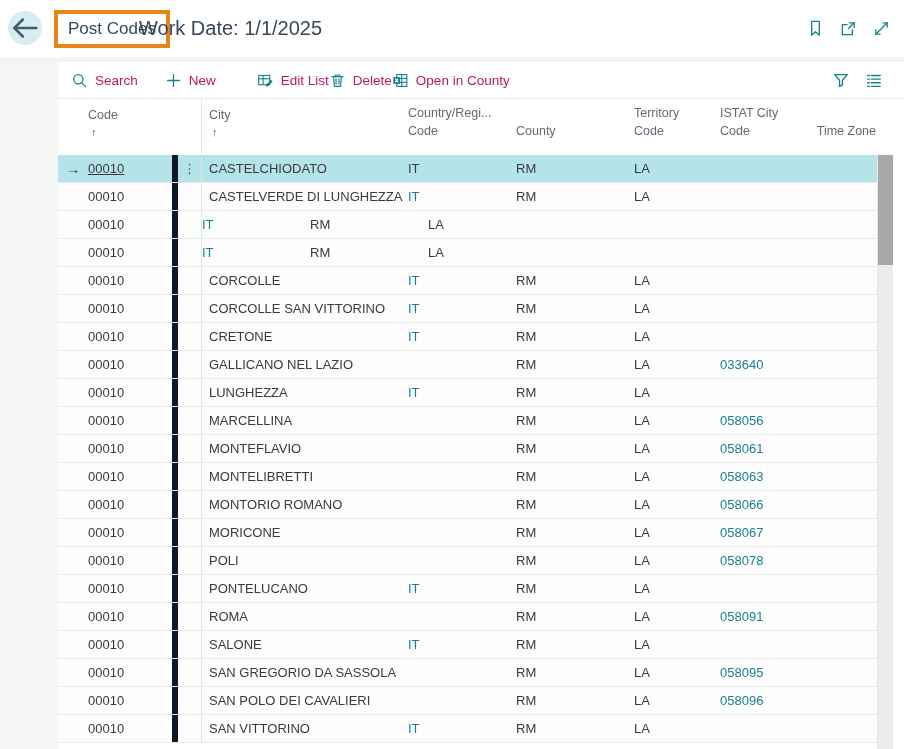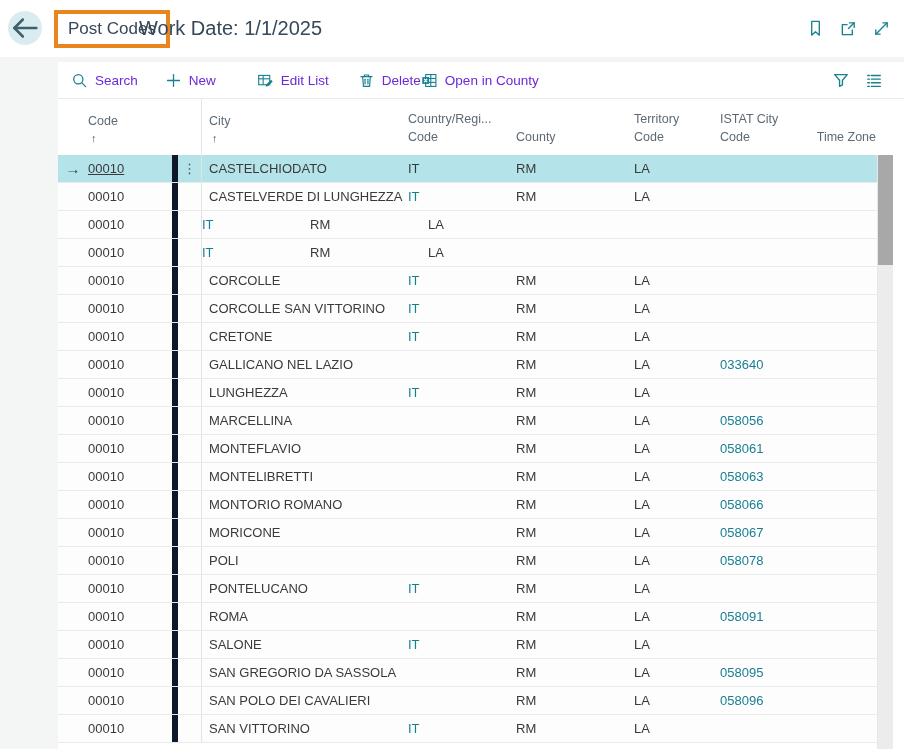--- a/index.html
+++ b/index.html
@@ -24,32 +24,32 @@
   .appbar-icons .icn { width:19px; height:19px; color:#17818f; cursor:pointer; }
   .icn svg { width:100%; height:100%; display:block; }
 
   
   .band { position:absolute; left:0; top:57px; width:904px; height:5px; background:#f3f4f4; }
   .gutter { position:absolute; left:0; top:62px; width:58px; height:687px; background:#f4f5f5; }
 
   
   .toolbar { position:absolute; left:58px; top:62px; width:846px; height:37px; background:#fff;
              border-bottom:1px solid #e9eaea; display:flex; align-items:center; padding-left:13px; }
-  .tb-item { display:flex; align-items:center; gap:7px; font-size:13.5px; color:#6d28d9;
+  .tb-item { display:flex; align-items:center; gap:7px; font-size:13.5px; color:#be185d;
              cursor:pointer; white-space:nowrap; }
   .tb-item .icn { width:17px; height:17px; color:#17818f; }
   .tb-sp1 { margin-right:27px; } .tb-sp2 { margin-right:41px; }
-  .tb-sp3 { margin-right:29px; } .tb-sp4 { }
+  .tb-sp3 { } .tb-sp4 { }
   .tb-right { margin-left:auto; display:flex; align-items:center; gap:15px; padding-right:21px; }
   .tb-right .icn { width:18px; height:18px; color:#17818f; cursor:pointer; }
 
   
   .thead { position:absolute; left:58px; top:99px; width:820px; height:56px; display:flex;
            background:#fff; }
-  .hcell { display:flex; flex-direction:column; justify-content:flex-end; padding-bottom:9px;
+  .hcell { display:flex; flex-direction:column; justify-content:flex-end; padding-bottom:15px;
            font-size:12.5px; color:#5d6a75; white-space:nowrap; overflow:hidden; cursor:pointer; }
   .hline { line-height:1.4; }
   .sort { font-size:11px; color:#49565f; margin-left:3px; }
   .tbody { position:absolute; left:58px; top:155px; width:820px; height:594px; background:#fff;
            border-right:1px solid #e7e8e8; }
   .trow { display:flex; height:28px; border-bottom:1px solid #e9eaea; background:#fdfdfd;
           cursor:pointer; }
   .trow.selected { background:#b4e4ea; }
   .cell { display:flex; align-items:center; font-size:13px; color:#3a3a3a;
           white-space:nowrap; overflow:hidden; }

